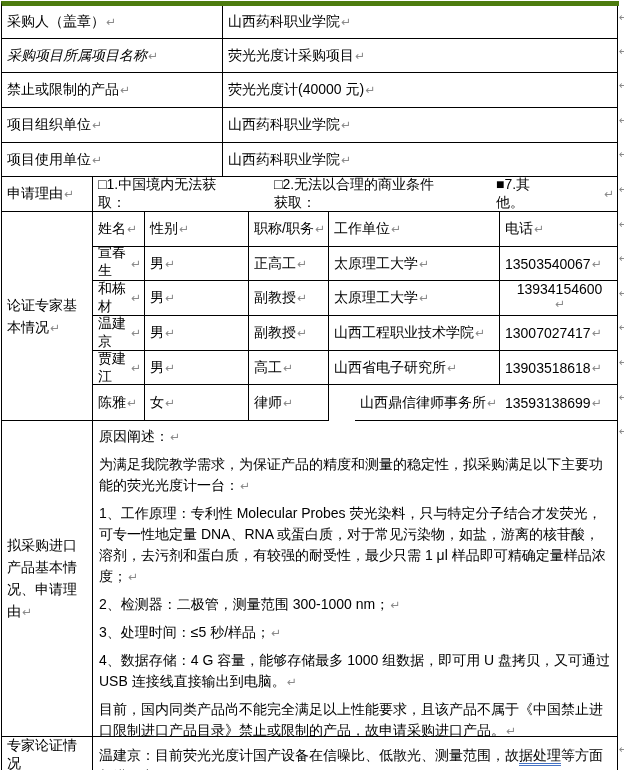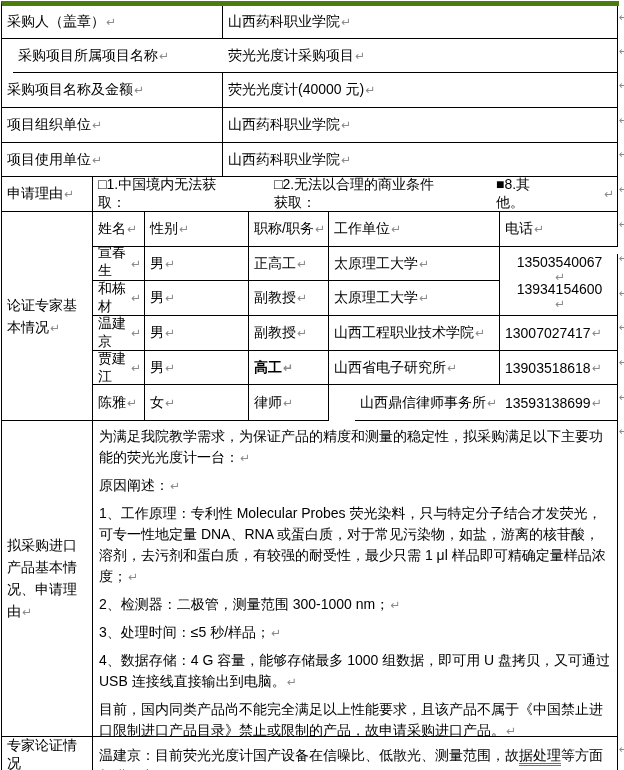--- a/index.html
+++ b/index.html
@@ -38,31 +38,31 @@
 
     <div class="cell" style="left:0;top:0;width:221px;height:33px;">
         <span>采购人（盖章）</span>
         <span class="pm">↵</span>
       </div>
     <div class="cell" style="left:221px;top:0;width:395px;height:33px;">
         <span>山西药科职业学院</span>
         <span class="pm">↵</span>
       </div>
 
-    <div class="cell" style="left:11px;top:33px;width:221px;height:34px;">
+    <div class="cell" style="left:0;top:33px;width:221px;height:34px;font-style:italic;">
         <span>采购项目所属项目名称</span>
         <span class="pm">↵</span>
       </div>
     <div class="cell" style="left:221px;top:33px;width:395px;height:34px;">
         <span>荧光光度计采购项目</span>
         <span class="pm">↵</span>
       </div>
 
     <div class="cell" style="left:0;top:67px;width:221px;height:35px;">
-        <span>采购项目名称及金额</span>
+        <span>禁止或限制的产品</span>
         <span class="pm">↵</span>
       </div>
     <div class="cell" style="left:221px;top:67px;width:395px;height:35px;">
         <span>荧光光度计(40000 元)</span>
         <span class="pm">↵</span>
       </div>
 
     <div class="cell" style="left:0;top:102px;width:221px;height:35px;">
         <span>项目组织单位</span>
         <span class="pm">↵</span>
@@ -81,21 +81,21 @@
         <span class="pm">↵</span>
       </div>
 
     <div class="cell" style="left:0;top:171px;width:91px;height:35px;">
         <span>申请理由</span>
         <span class="pm">↵</span>
       </div>
     <div class="cell" style="left:91px;top:171px;width:525px;height:35px;gap:48px;">
       <span class="opt"><span>□</span><span>1.中国境内无法获取：</span></span>
       <span class="opt"><span>□</span><span>2.无法以合理的商业条件获取：</span></span>
-      <span class="opt"><span>■</span><span>8.其他。</span></span>
+      <span class="opt"><span>■</span><span>7.其他。</span></span>
       <span class="pm">↵</span>
     </div>
 
     <div class="cell wraplbl" style="left:0;top:206px;width:91px;height:209px;">
         <span><span>论证专家基本情况</span><span class="pm">↵</span></span>
       </div>
 
     <div class="cell" style="left:91px;top:206px;width:52px;height:35px;">
         <span>姓名</span>
         <span class="pm">↵</span>
@@ -126,21 +126,21 @@
         <span class="pm">↵</span>
       </div>
     <div class="cell" style="left:247px;top:241px;width:80px;height:34px;">
         <span>正高工</span>
         <span class="pm">↵</span>
       </div>
     <div class="cell" style="left:327px;top:241px;width:171px;height:34px;">
         <span>太原理工大学</span>
         <span class="pm">↵</span>
       </div>
-    <div class="cell" style="left:498px;top:248px;width:118px;height:34px;flex-direction:column;">
+    <div class="cell" style="left:498px;top:241px;width:118px;height:34px;">
         <span>13503540067</span>
         <span class="pm">↵</span>
       </div>
 
     <div class="cell" style="left:91px;top:275px;width:52px;height:35px;">
         <span>和栋材</span>
         <span class="pm">↵</span>
       </div>
     <div class="cell" style="left:143px;top:275px;width:104px;height:35px;">
         <span>男</span>
@@ -181,21 +181,21 @@
       </div>
 
     <div class="cell" style="left:91px;top:345px;width:52px;height:34px;">
         <span>贾建江</span>
         <span class="pm">↵</span>
       </div>
     <div class="cell" style="left:143px;top:345px;width:104px;height:34px;">
         <span>男</span>
         <span class="pm">↵</span>
       </div>
-    <div class="cell" style="left:247px;top:345px;width:80px;height:34px;font-weight:bold;">
+    <div class="cell" style="left:247px;top:345px;width:80px;height:34px;">
         <span>高工</span>
         <span class="pm">↵</span>
       </div>
     <div class="cell" style="left:327px;top:345px;width:171px;height:34px;">
         <span>山西省电子研究所</span>
         <span class="pm">↵</span>
       </div>
     <div class="cell" style="left:498px;top:345px;width:118px;height:34px;">
         <span>13903518618</span>
         <span class="pm">↵</span>
@@ -219,22 +219,22 @@
       </div>
     <div class="cell" style="left:498px;top:379px;width:118px;height:36px;">
         <span>13593138699</span>
         <span class="pm">↵</span>
       </div>
 
     <div class="cell wraplbl" style="left:0;top:415px;width:91px;height:316px;">
         <span><span>拟采购进口产品基本情况、申请理由</span><span class="pm">↵</span></span>
       </div>
     <div class="cell block paras" style="left:91px;top:415px;width:525px;height:316px;">
+      <p><span>原因阐述：</span><span class="pm">↵</span></p>
       <p><span>为满足我院教学需求，为保证产品的精度和测量的稳定性，拟采购满足以下主要功能的荧光光度计一台：</span><span class="pm">↵</span></p>
-      <p><span>原因阐述：</span><span class="pm">↵</span></p>
       <p><span>1、工作原理：专利性 Molecular Probes 荧光染料，只与特定分子结合才发荧光，可专一性地定量 DNA、RNA 或蛋白质，对于常见污染物，如盐，游离的核苷酸，溶剂，去污剂和蛋白质，有较强的耐受性，最少只需 1 μl 样品即可精确定量样品浓度；</span><span class="pm">↵</span></p>
       <p><span>2、检测器：二极管，测量范围 300-1000 nm；</span><span class="pm">↵</span></p>
       <p><span>3、处理时间：≤5 秒/样品；</span><span class="pm">↵</span></p>
       <p><span>4、数据存储：4 G 容量，能够存储最多 1000 组数据，即可用 U 盘拷贝，又可通过 USB 连接线直接输出到电脑。</span><span class="pm">↵</span></p>
       <p><span>目前，国内同类产品尚不能完全满足以上性能要求，且该产品不属于《中国禁止进口限制进口产品目录》禁止或限制的产品，</span><span class="gramm">故申请</span><span>采购进口产品。</span><span class="pm">↵</span></p>
     </div>
 
     <div class="cell topalign" style="left:0;top:731px;width:91px;height:37px;padding-top:8px;">
         <span>专家论证情况</span>
       </div>

